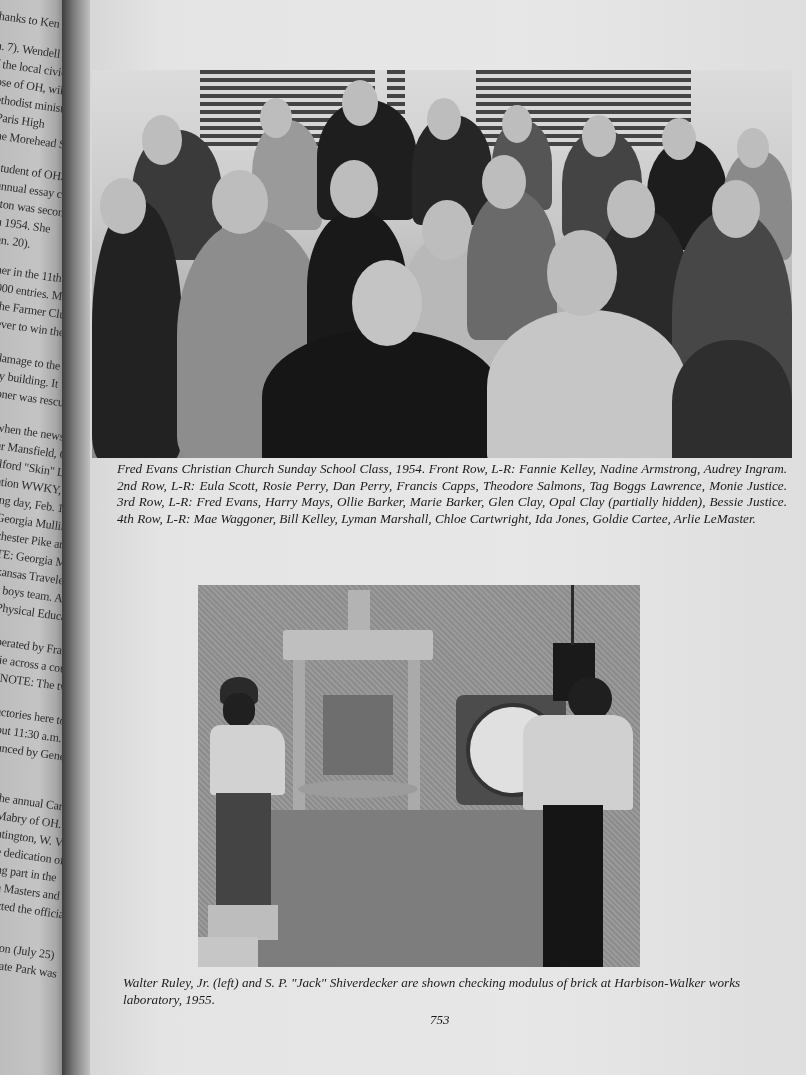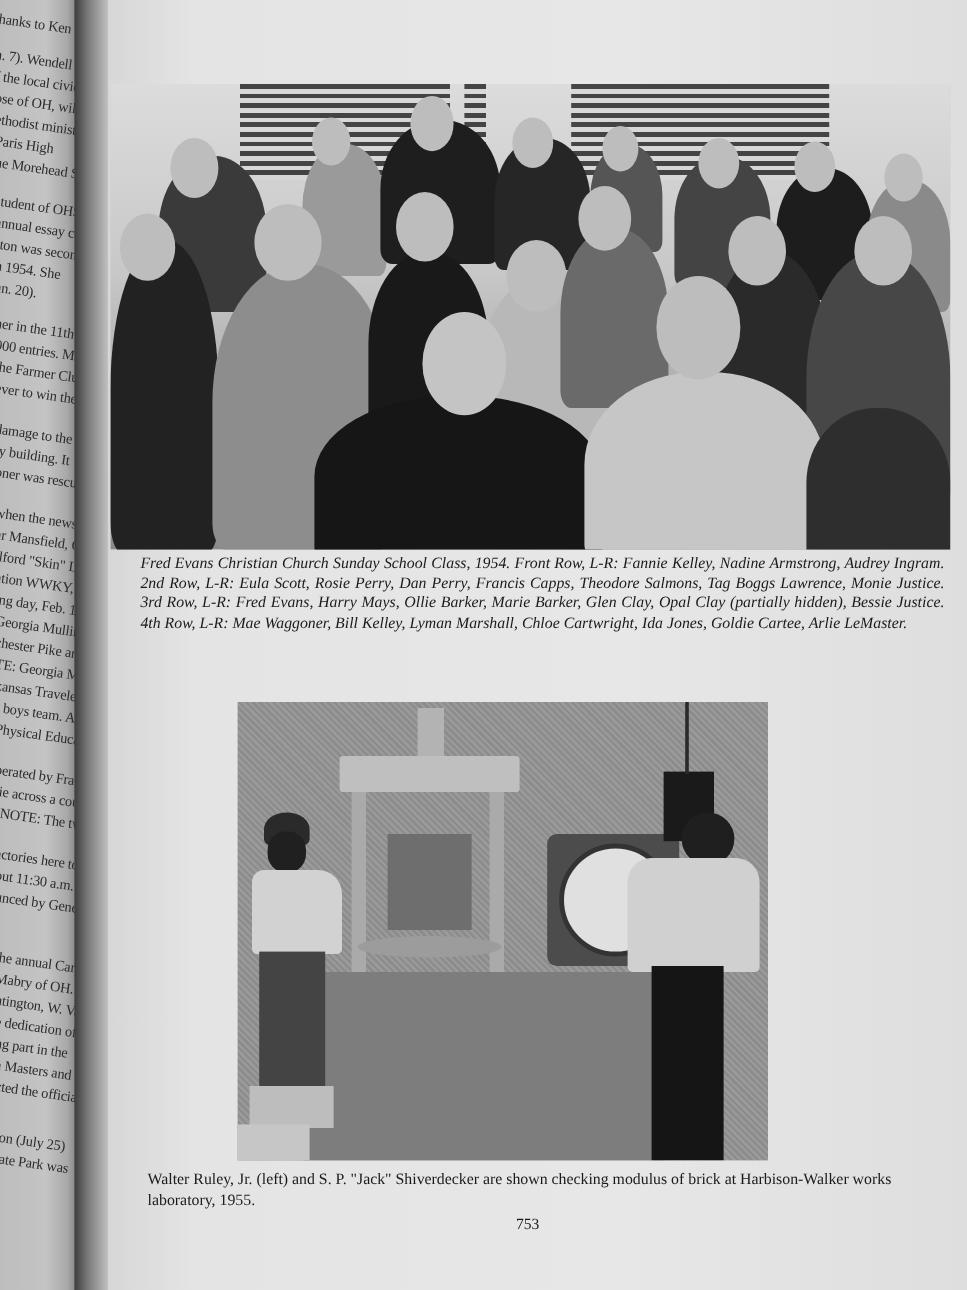--- a/index.html
+++ b/index.html
@@ -29,23 +29,23 @@
 
   
   .caption1 { position:absolute; left:27px; top:461px; width:670px; font-style:italic; font-size:13.2px;
     line-height:16.5px; color:#1a1a1a; text-align:justify; }
 
   
   .photo2 { position:absolute; left:108px; top:585px; width:442px; height:382px; overflow:hidden;
     background:repeating-linear-gradient(45deg,#9a9a9a 0 2px,#8c8c8c 2px 4px); }
   .p2 { position:absolute; }
 
-  .caption2 { position:absolute; left:33px; top:975px; width:670px; font-size:13.2px;
+  .caption2 { position:absolute; left:33px; top:975px; width:670px; font-style:italic; font-size:13.2px;
     line-height:16.5px; color:#1a1a1a; }
-  .pagenum { position:absolute; left:340px; top:1012px; font-size:13px; color:#1a1a1a;text-align:center; }
+  .pagenum { position:absolute; left:340px; top:1012px; font-style:italic; font-size:13px; color:#1a1a1a;text-align:center; }
 </style>
 </head>
 <body>
 
 <div class="left-page" id="leftPage">
     <div class="ln" style="top: 8px;">thanks to Ken</div>
     <div class="ln" style="top: 38px;">n. 7).  Wendell</div>
     <div class="ln" style="top: 56px;">f the local civic</div>
     <div class="ln" style="top: 74px;">ose of OH, will</div>
     <div class="ln" style="top: 92px;">ethodist minister</div>

